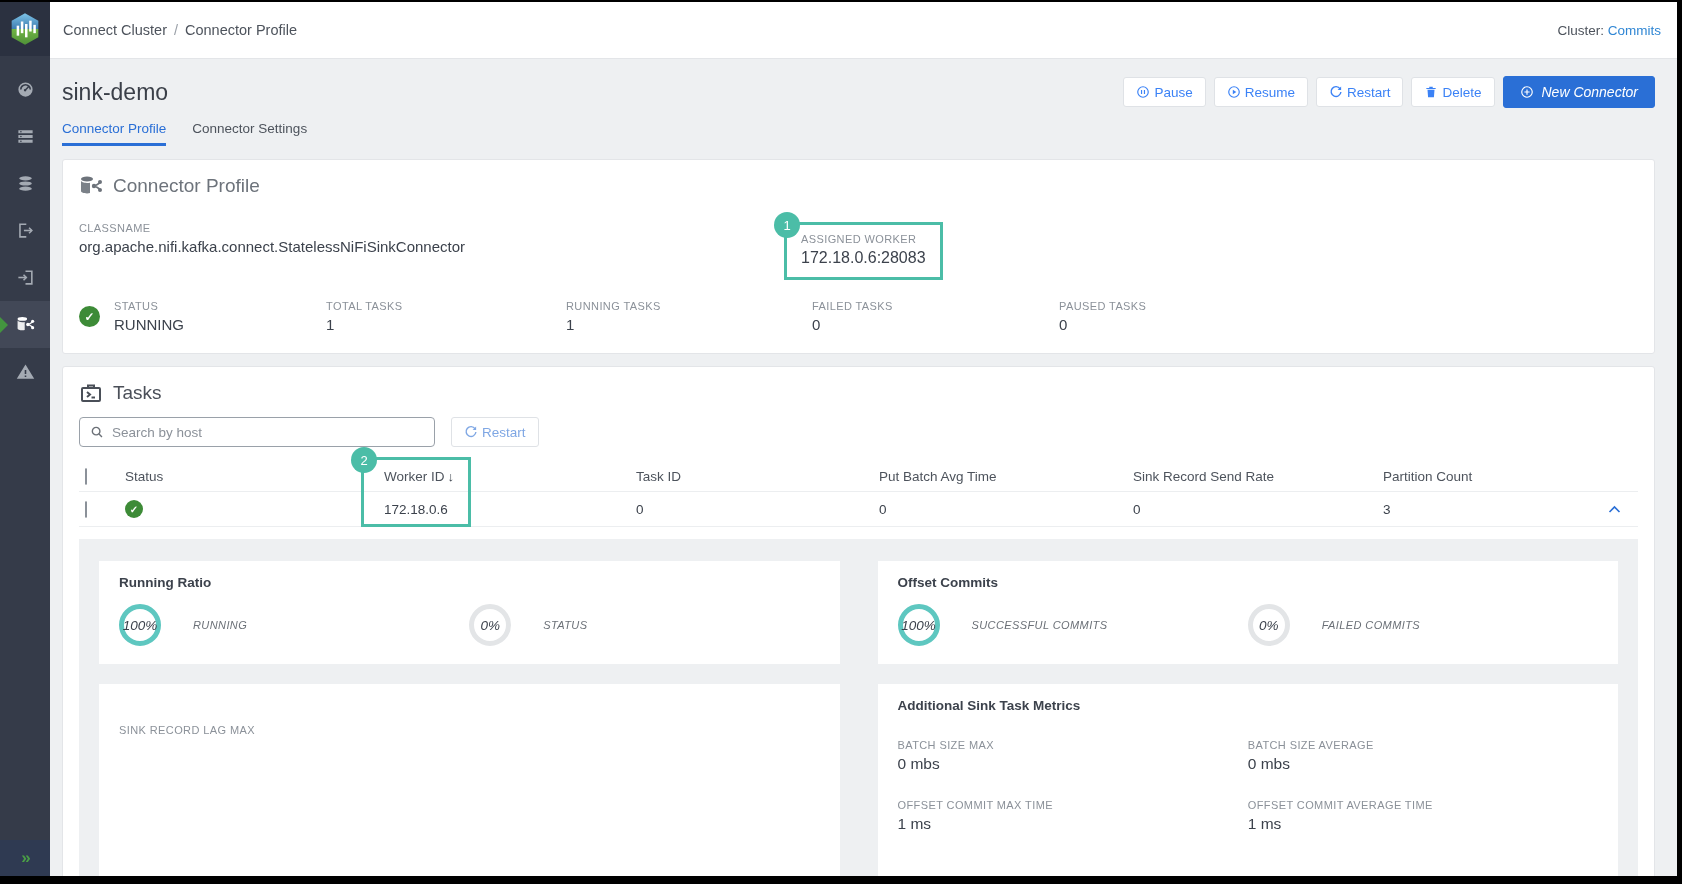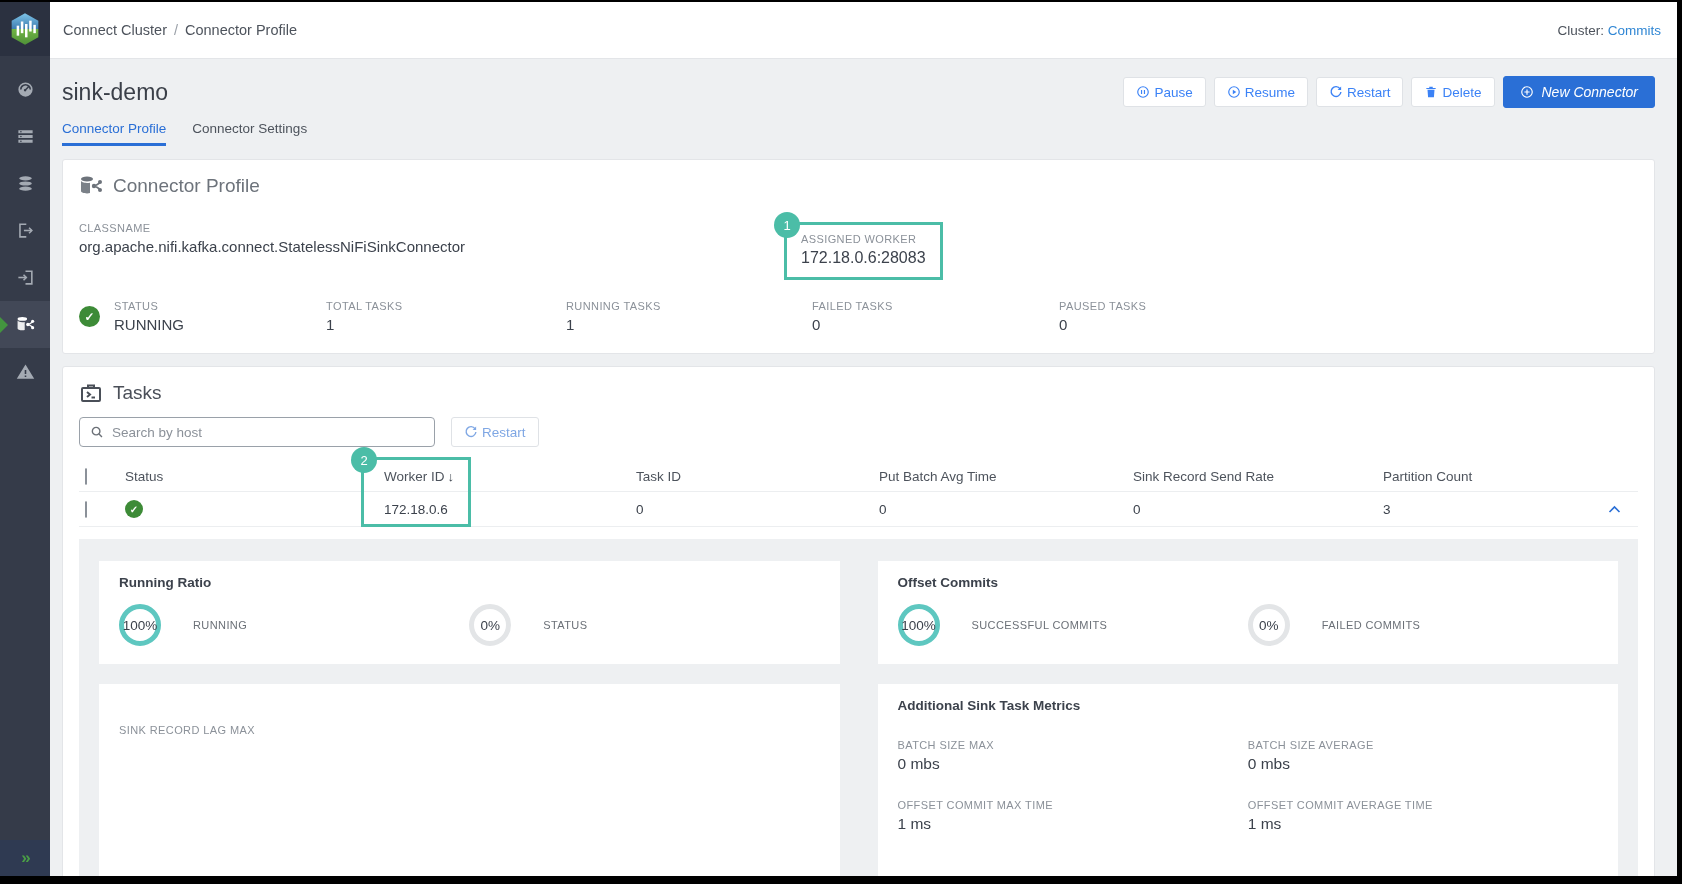--- a/index.html
+++ b/index.html
@@ -80,21 +80,21 @@
   .sort-arrow { font-size:13px; color:#3c424c; margin-left:3px; }
   .chev-cell { display:flex; justify-content:center; }
   .chev-cell svg { width:15px; height:15px; color:#2a6fd6; cursor:pointer; }
   .ann-box2 { position:absolute; left:282px; top:-4px; width:110px; height:70px; border:3px solid #4bbda7; z-index:2; pointer-events:none; }
   .ann-box2 .ann-badge { pointer-events:auto; }
 
   
   .detail { margin-top:12px; background:#eef0f2; padding:22px 20px; display:grid; grid-template-columns:1fr 1fr; gap:20px 38px; }
   .panel { background:#fff; padding:14px 20px 18px; }
   .panel-title { font-size:13.5px; font-weight:bold; color:#3c424c; }
-  .rings { display:flex; align-items:flex-end; margin-top:14px; }
+  .rings { display:flex; align-items:flex-end; margin-top:14px;font-style:italic; }
   .ring-item { flex:1; display:flex; align-items:center; gap:32px; }
   .ring { width:42px; height:42px; border-radius:50%; border:5px solid #e3e5e7; display:flex; align-items:center;
     justify-content:center; font-size:13.5px; color:#3c424c; flex:none; }
   .ring.accent { border-color:#5ec7c0; }
   .ring-label { font-size:11px; color:#6b7077; letter-spacing:.4px; }
   .panel.metrics { min-height:290px; }
   .metric-grid { display:grid; grid-template-columns:1fr 1fr; row-gap:26px; margin-top:26px; }
   .metric .f-value { font-size:15.5px; }
 </style>
 </head>

